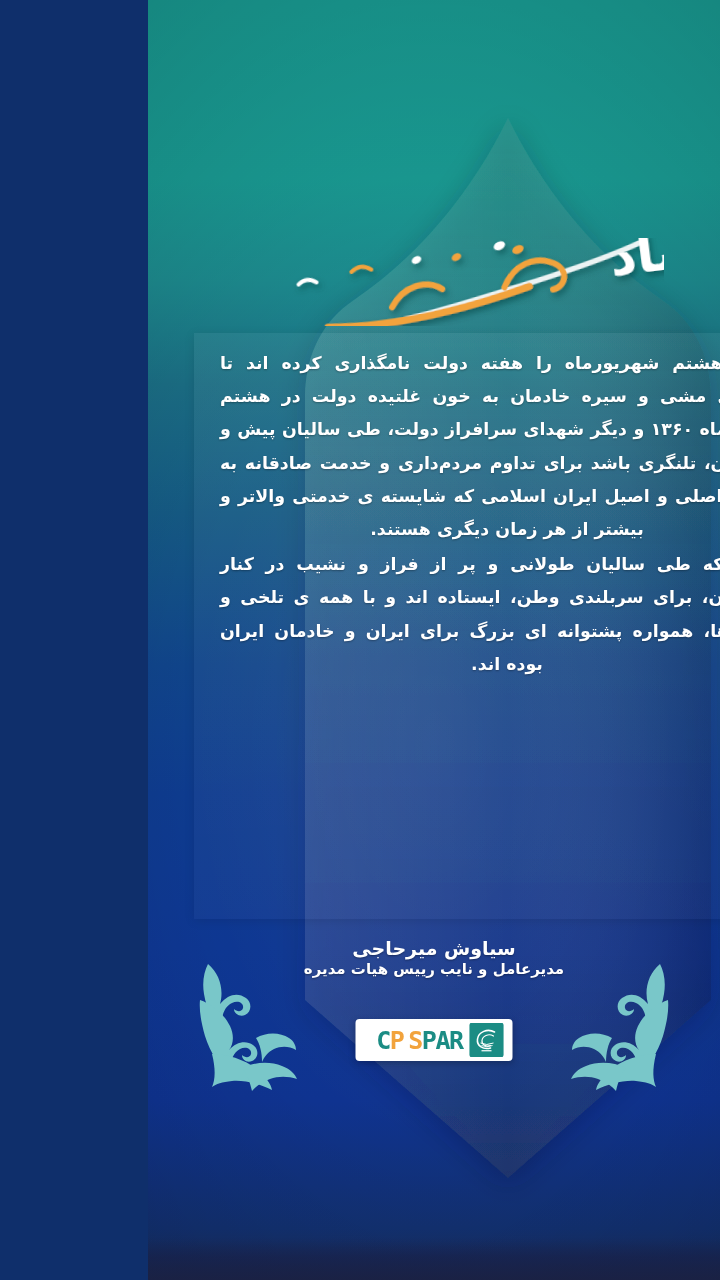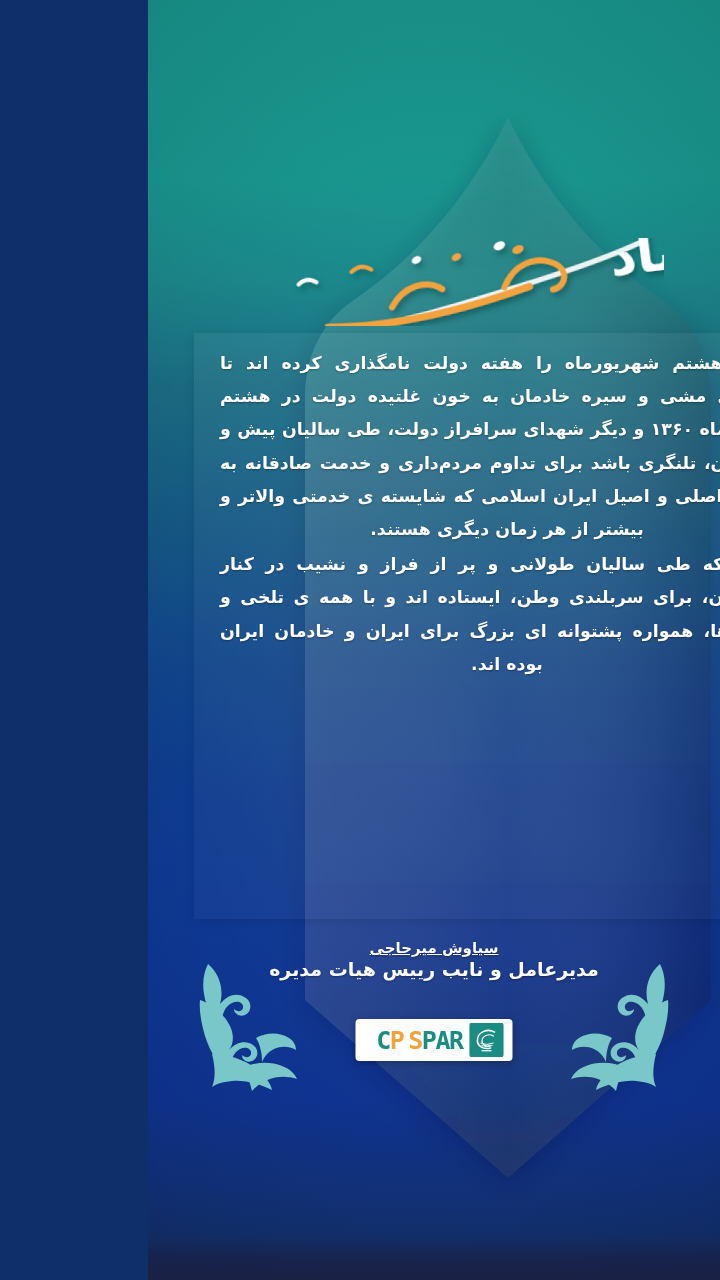--- a/index.html
+++ b/index.html
@@ -93,22 +93,22 @@
   .signature{
     position:absolute;
     left:0;right:0;
     top:938px;
     text-align:center;
     direction:rtl;
     color:#ffffff;
     z-index:6;
     text-shadow:0 1px 2px rgba(0,0,0,0.35);
   }
-  .sig-name{font-size:15px;font-weight:bold;line-height:21px;text-decoration:underline;}
-  .sig-role{font-size:19px;font-weight:bold;line-height:21px;}
+  .sig-name{font-size:19px;font-weight:bold;line-height:21px;}
+  .sig-role{font-size:15px;font-weight:bold;line-height:21px;}
 
   
   .logo{
     position:absolute;
     top:1019px;
     left:50%;
     transform:translateX(-50%);
     width:157px;
     height:42px;
     background:#ffffff;

